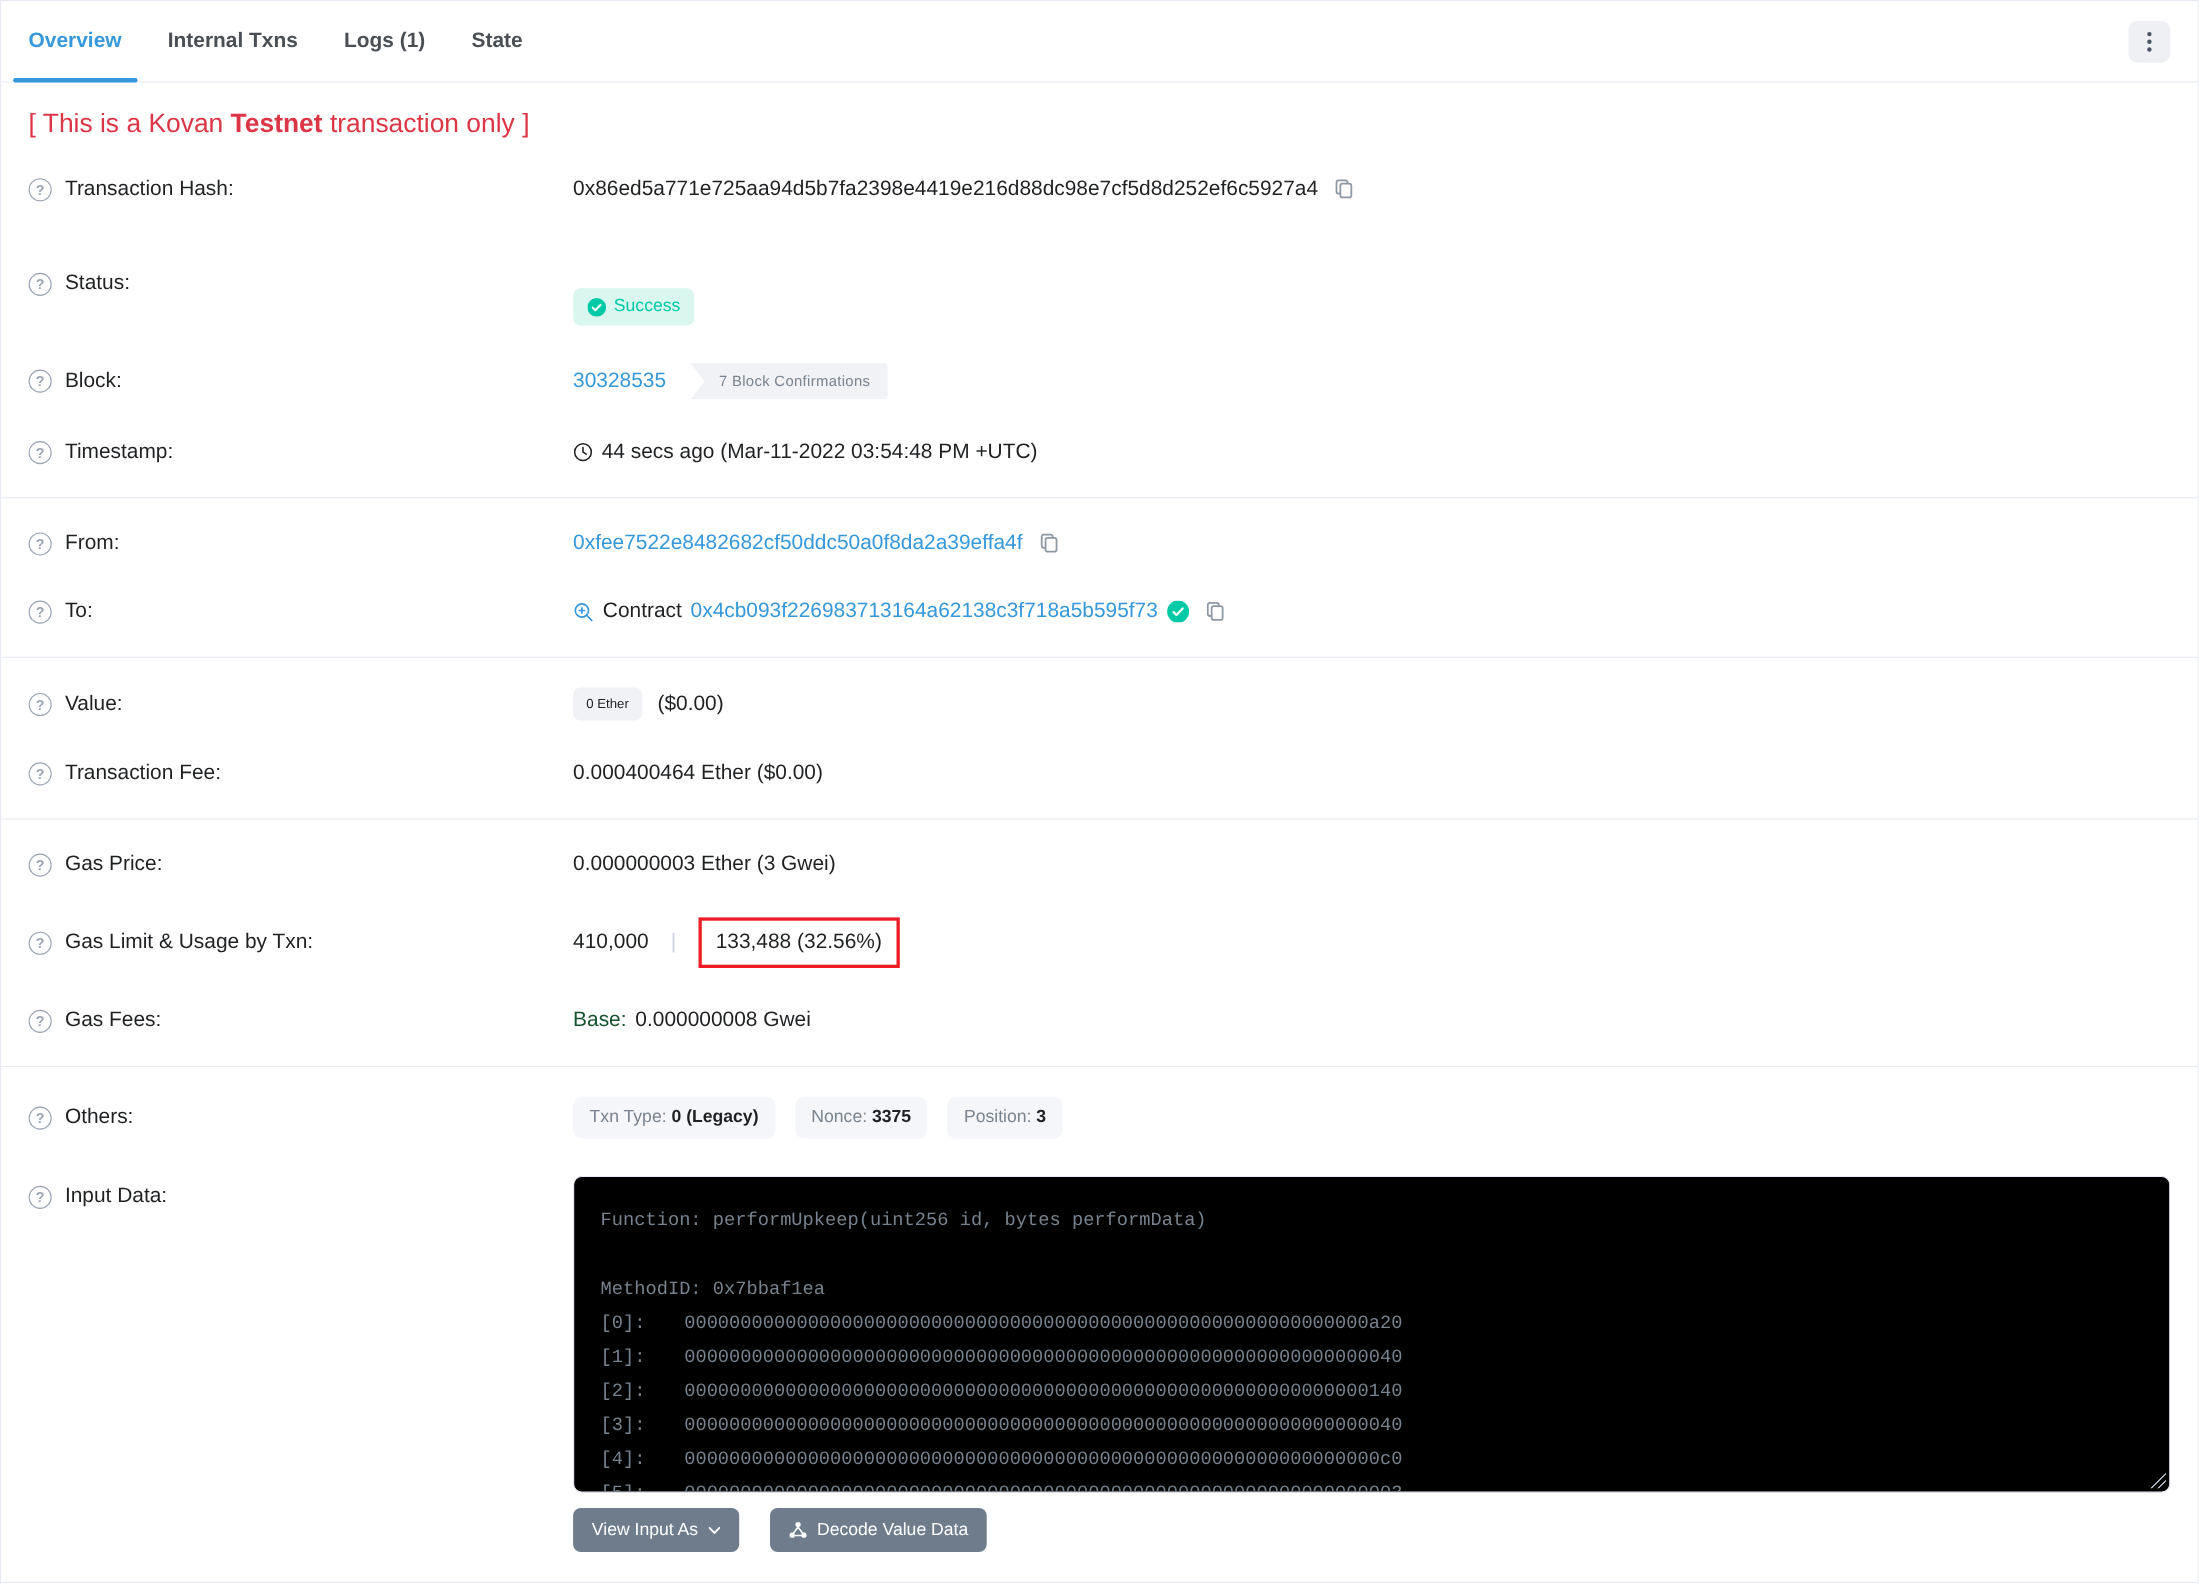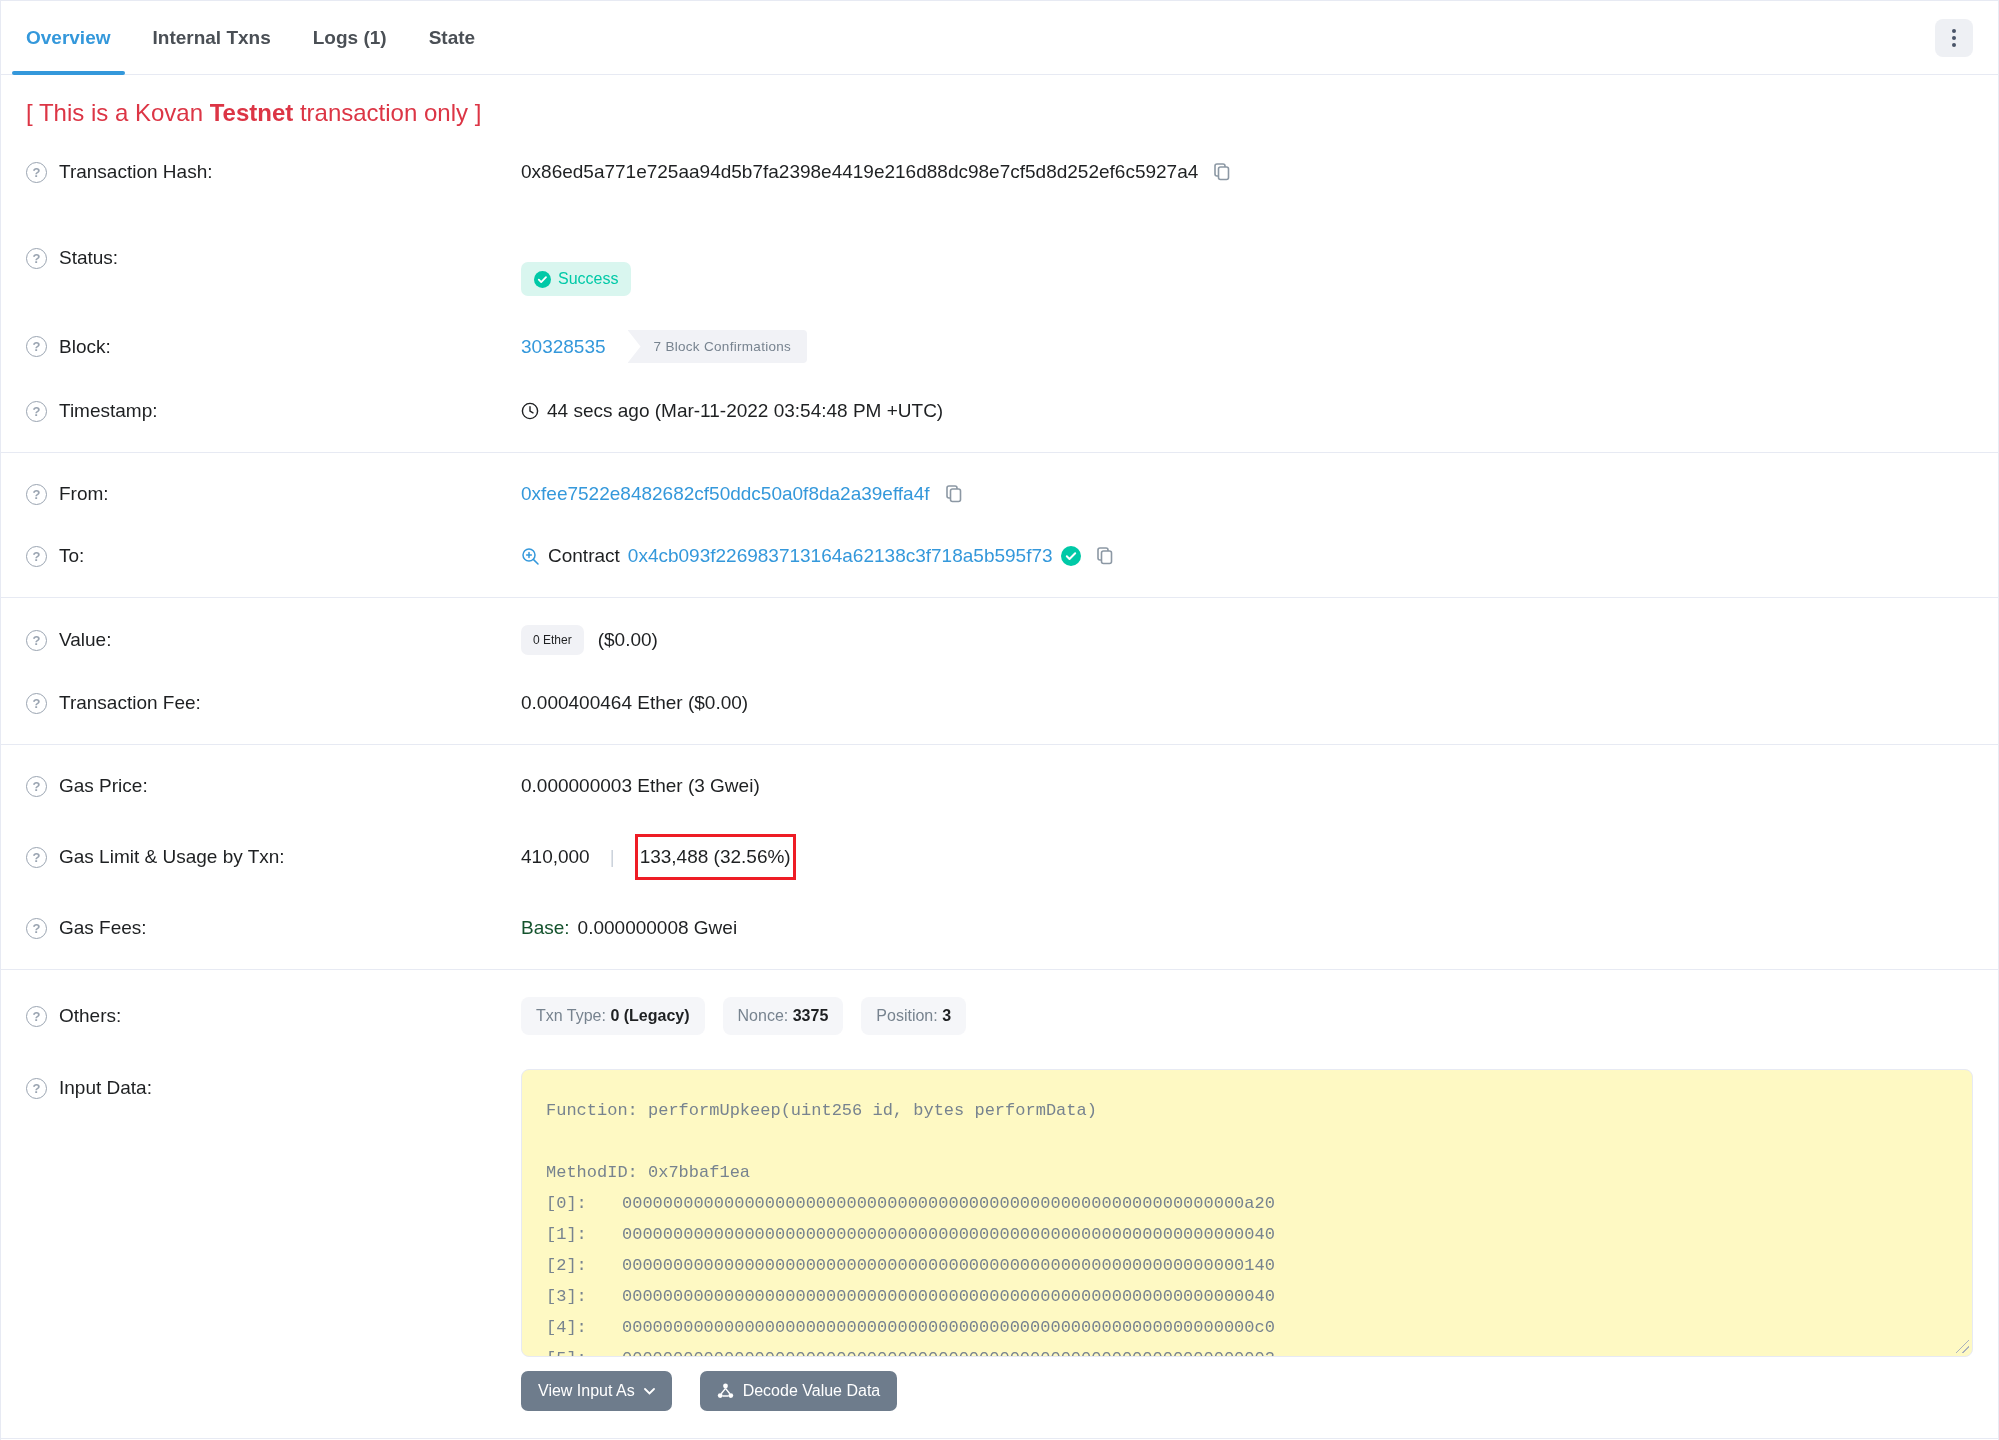--- a/index.html
+++ b/index.html
@@ -42,25 +42,25 @@
   .confirm-tag { margin-left:14px; background:#f1f2f6; color:#77838f; font-size:13.5px; letter-spacing:.3px; padding:9px 16px 9px 26px; clip-path:polygon(0 0, 100% 0, 100% 100%, 0 100%, 13px 50%); border-radius:0 4px 4px 0; }
 
   
   .pill { background:#f1f2f6; border-radius:7px; padding:8px 12px; font-size:12px; color:#1e2022; }
   .other-pill { background:#f5f6f9; border-radius:8px; padding:10px 15px; font-size:16px; margin-right:10px; }
   .other-pill .k { color:#77838f; }
   .other-pill .v { color:#1e2022; font-weight:700; }
 
   
   .vsep { color:#ccd3dc; margin:0 12px; }
-  .red-box { border:3px solid #e8striped; border:3px solid #ee1c25; padding:9px 2px; color:#1e2022; }
+  .red-box { border:3px solid #e8striped; border:3px solid #ee1c25; padding:9px 13px; color:#1e2022; }
 
   
   .input-box-wrap { flex:1; }
-  .input-box { background:#fef9c3; border:1px solid #e7eaf3; border-radius:8px; height:288px; overflow:hidden; position:relative; padding:25px 24px; font-family:"Liberation Mono","DejaVu Sans Mono",monospace; font-size:17px; color:#77838f; line-height:31px; cursor:text; }
+  .input-box { background:#000000; border:1px solid #e7eaf3; border-radius:8px; height:288px; overflow:hidden; position:relative; padding:25px 24px; font-family:"Liberation Mono","DejaVu Sans Mono",monospace; font-size:17px; color:#77838f; line-height:31px; cursor:text; }
   .mono-line { white-space:pre; }
   .param-line { display:flex; white-space:pre; }
   .param-idx { width:76px; flex-shrink:0; }
   .resize-handle { position:absolute; right:3px; bottom:3px; width:14px; height:14px;
      background:linear-gradient(135deg, transparent 50%, #aab2bd 50%, #aab2bd 57%, transparent 57%, transparent 72%, #aab2bd 72%, #aab2bd 79%, transparent 79%); cursor:nwse-resize; }
 
   .btn-row { display:flex; gap:28px; margin-top:14px; }
   .btn { background:#6e7c8c; color:#fff; border:none; border-radius:7px; font-size:16px; font-family:"Liberation Sans",sans-serif; padding:11px 17px; display:inline-flex; align-items:center; gap:9px; cursor:pointer; }
 
   .bottom-pad { height:35px; }

